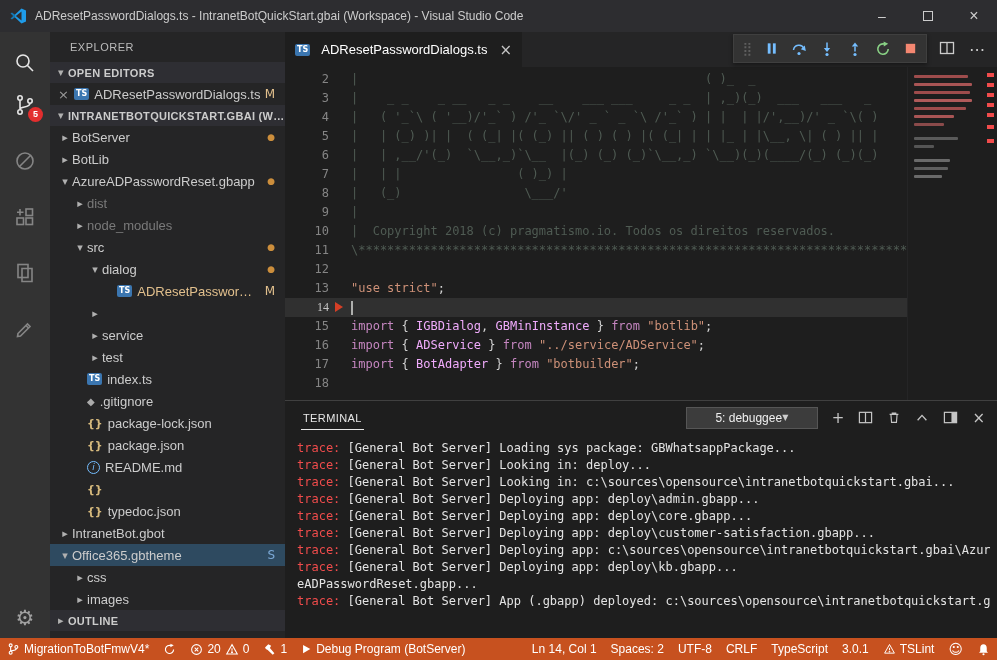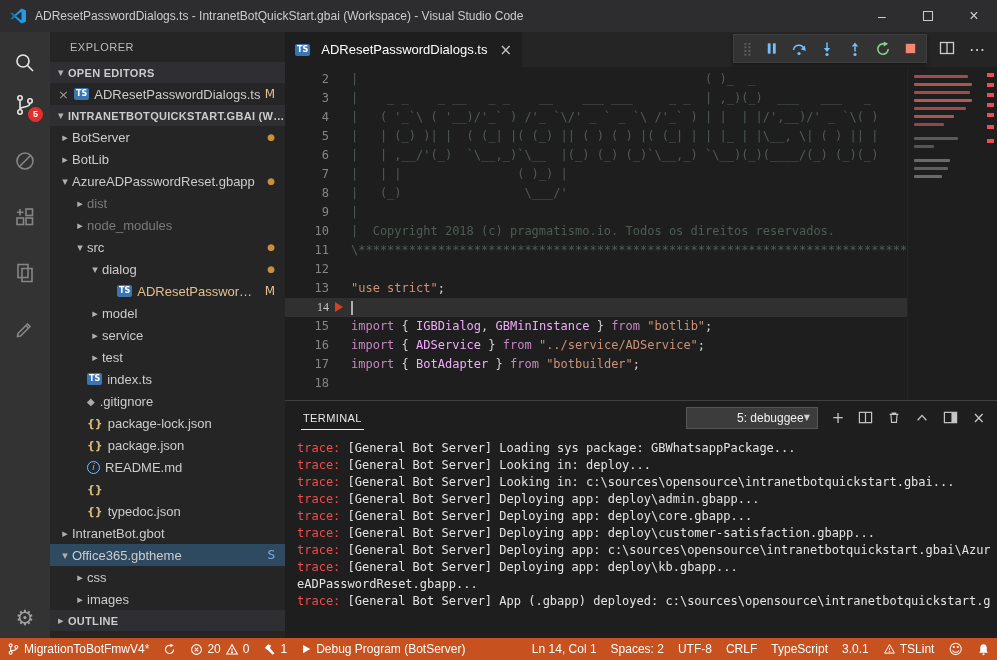--- a/index.html
+++ b/index.html
@@ -85,21 +85,21 @@
   .minimap { position:absolute; top:0; right:22px; width:68px; height:100%; background:#1E1E1E; border-left:1px solid #252526; }
   .mm-bar { position:absolute; height:3px; border-radius:1px; }
   .overview-ruler { position:absolute; top:0; right:0; width:22px; height:100%; background:#1E1E1E; }
   .or-mark { position:absolute; right:3px; width:7px; height:4px; background:#F14C4C; }
 
   
   .panel { height:238px; flex:none; background:#1E1E1E; border-top:1px solid #404040; display:flex; flex-direction:column; }
   .panel-header { height:33px; flex:none; display:flex; align-items:center; padding:0 12px 0 16px; }
   .panel-tab { font-size:11px; color:#E7E7E7; letter-spacing:0.4px; border-bottom:1px solid #E7E7E7; padding:6px 2px 5px; }
   .panel-right { margin-left:auto; display:flex; align-items:center; gap:14px; color:#C5C5C5; }
-  .terminal-select { background:#3C3C3C; border:1px solid #565656; color:#F0F0F0; font-size:12px; height:22px; width:132px; display:flex; align-items:center; justify-content:flex-end; padding:0 7px; }
+  .terminal-select { background:#3C3C3C; border:1px solid #565656; color:#F0F0F0; font-size:12px; height:22px; width:132px; display:flex; align-items:center; justify-content:center; padding:0 7px; }
   .terminal-select .arrow { font-size:8px; font-family:"DejaVu Sans",sans-serif; color:#CCCCCC; }
   .p-ico { display:flex; align-items:center; justify-content:center; font-size:15px; }
   .terminal-content { flex:1; padding:6px 0 0 12px; overflow:hidden; }
   .tline { height:17px; line-height:17px; font-family:"DejaVu Sans Mono",monospace; font-size:12px; white-space:pre; overflow:hidden; }
   .tprefix { color:#F14C4C; }
   .ttext { color:#E3E3E3; }
 
   
   .statusbar { height:22px; flex:none; background:#C7511F; color:#FFFFFF; display:flex; align-items:center; font-size:12px; }
   .sb-left, .sb-right { display:flex; align-items:center; height:100%; }
@@ -238,21 +238,20 @@
             <span class="tbadge dot">●</span>
           </div>
           <div class="tree-row" style="padding-left: 53px;">
             <span class="twisty"></span>
             <span class="fi fi-ts">TS</span>
             <span class="tlabel modified">ADResetPasswordDialogs.ts</span>
             <span class="tbadge m">M</span>
           </div>
           <div class="tree-row" style="padding-left: 38px;">
             <span class="twisty">▸</span>
-            <span class="tlabel">model</span>
           </div>
           <div class="tree-row" style="padding-left: 38px;">
             <span class="twisty">▸</span>
             <span class="tlabel">service</span>
           </div>
           <div class="tree-row" style="padding-left: 38px;">
             <span class="twisty">▸</span>
             <span class="tlabel">test</span>
           </div>
           <div class="tree-row" style="padding-left: 23px;">

